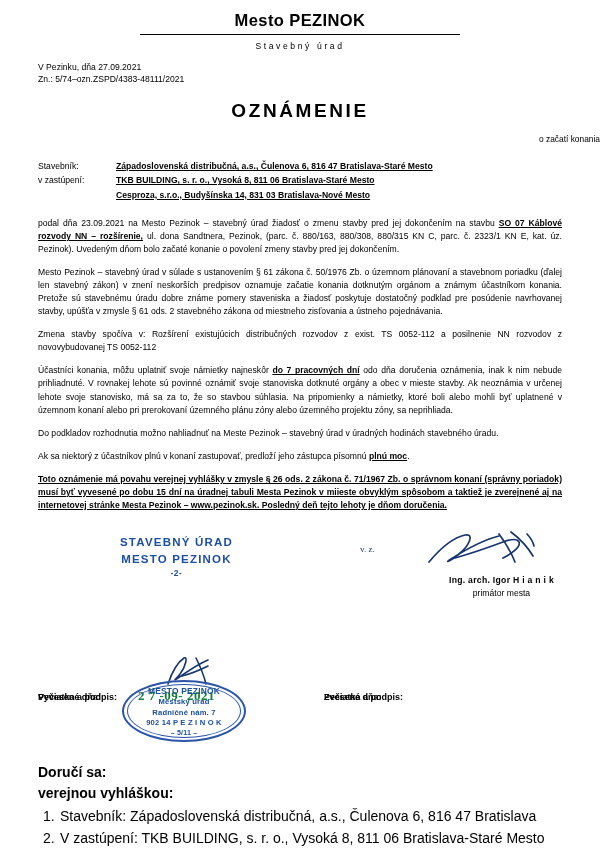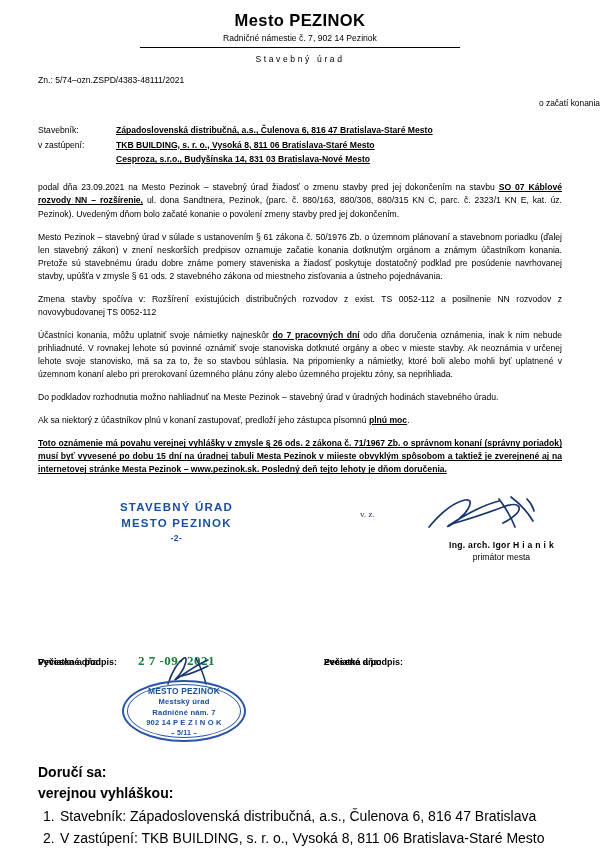--- a/index.html
+++ b/index.html
@@ -246,29 +246,30 @@
     left: 5px;
   }
 </style>
 </head>
 <body>
 
 <div class="page">
 
   <div class="hdr">
     <div class="hdr-title">Mesto PEZINOK</div>
-    <div class="hdr-sub">Radničné námestie č. 7, 902 14 Pezinok</div>
     <div class="hdr-rule"></div>
     <div class="hdr-office">Stavebný úrad</div>
   </div>
 
   <div class="meta">
+    <div>V Pezinku, dňa 27.09.2021</div>
     <div>Zn.: 5/74–ozn.ZSPD/4383-48111/2021</div>
   </div>
 
+  <div class="main-title">OZNÁMENIE</div>
   <div class="main-subtitle">o začatí konania</div>
 
   <div class="parties">
     <table>
       <tbody>
           <tr>
         <td class="lbl">Stavebník:</td>
         <td class="val b">Západoslovenská distribučná, a.s., Čulenova 6, 816 47  Bratislava-Staré Mesto</td>
       </tr>
       <tr>

